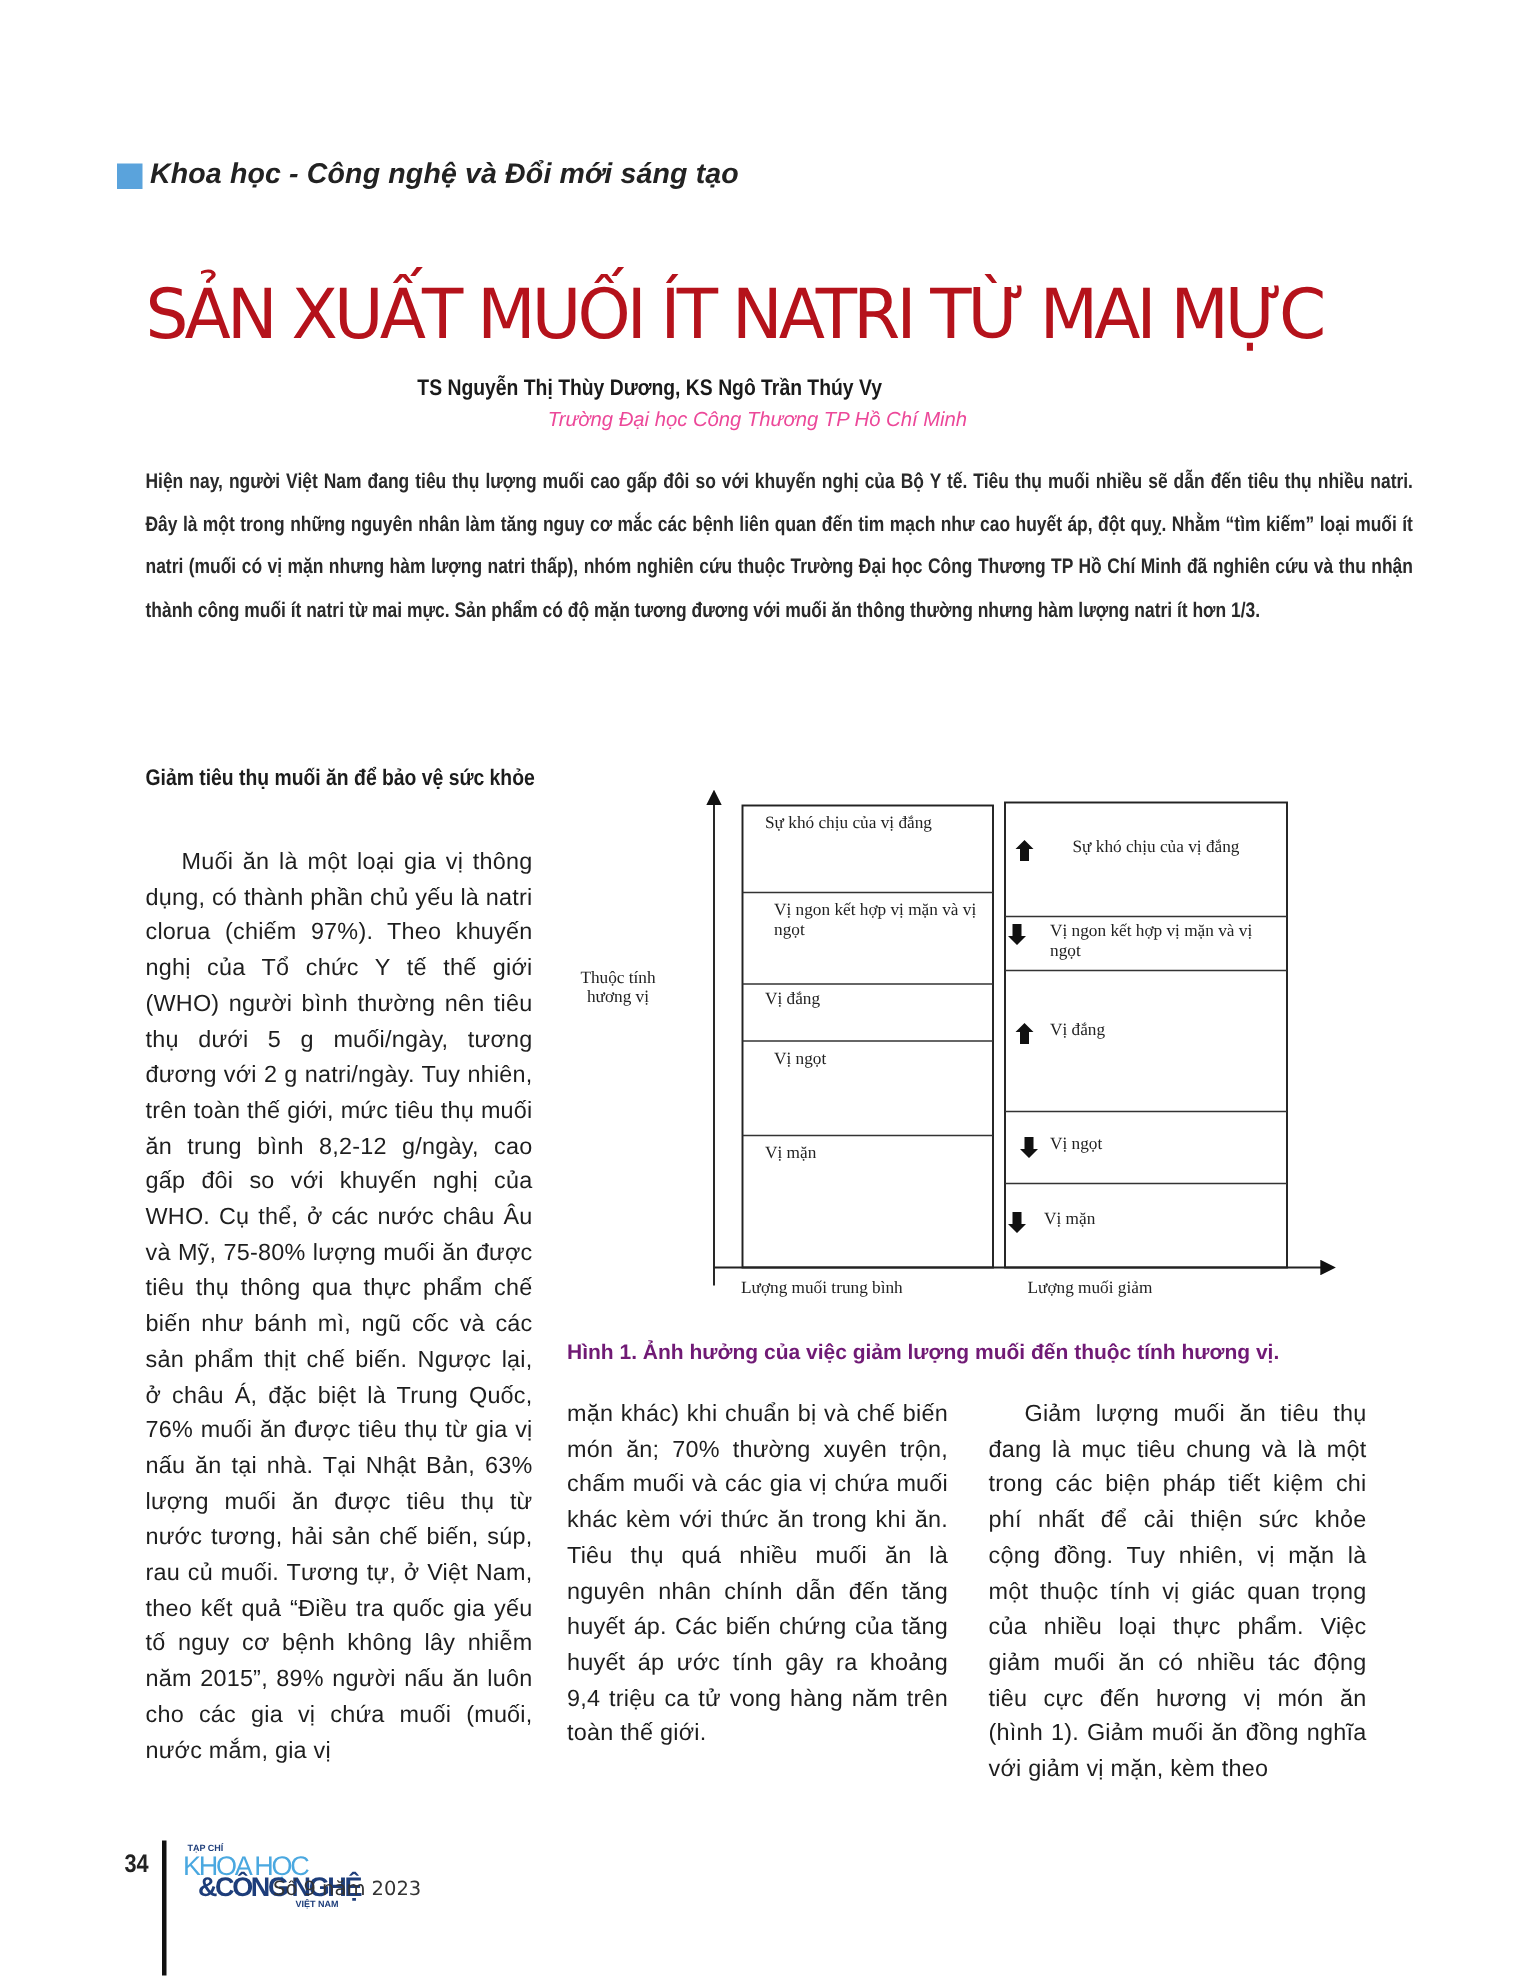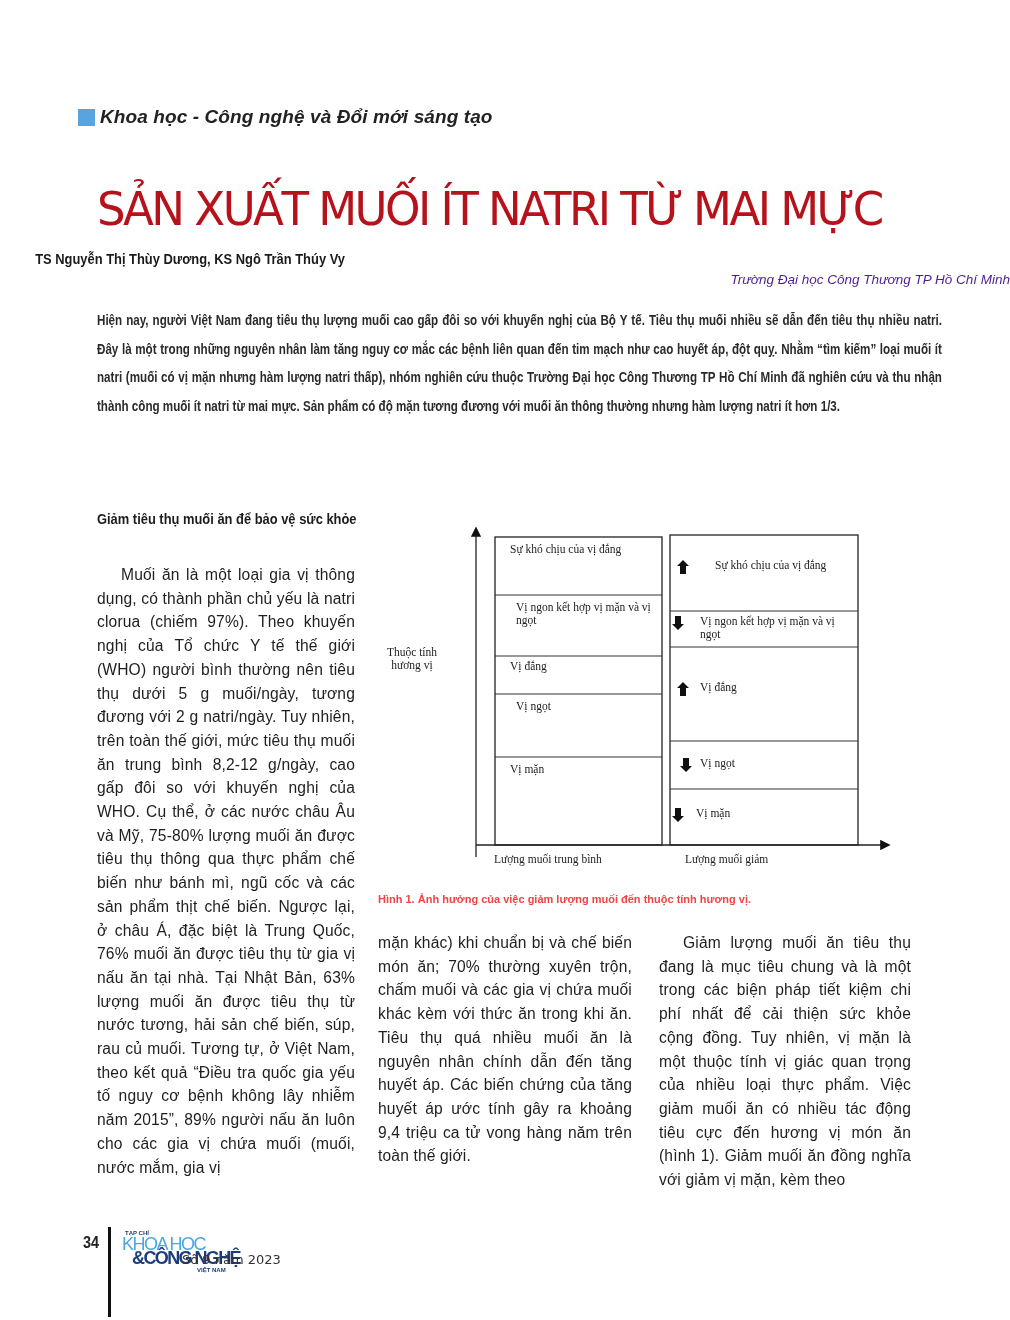--- a/index.html
+++ b/index.html
@@ -7,43 +7,43 @@
   .abs { position: absolute; }
 
   
   .section-header { left: 78px; top: 106px; display: flex; align-items: center; }
   .section-square { width: 17px; height: 17px; background: #5aa3dc; margin-right: 5px; }
   .section-text { font-style: italic; font-weight: bold; font-size: 19px; color: #222; letter-spacing: 0.1px; }
 
   
   .title { left: 97px; top: 182px; font-size: 46px; color: #b5121b; font-family: "DejaVu Sans", sans-serif; letter-spacing: -2.6px; transform: scaleX(0.98); transform-origin: left; white-space: nowrap; font-weight: normal; }
 
-  .authors { left: 0; width: 856px; top: 250px; text-align: left; font-weight: bold; font-size: 15px; padding-left: 10px; box-sizing: border-box; }
+  .authors { left: 0; width: 856px; top: 250px; text-align: center; font-weight: bold; font-size: 15px; padding-left: 10px; box-sizing: border-box; }
   .authors span { display: inline-block; transform: scaleX(0.86); }
-  .affiliation { left: 0; width: 1010px; top: 272px; text-align: right; font-style: italic; font-size: 13.5px; color: #4c1d95; box-sizing: border-box; }
+  .affiliation { left: 0; width: 1010px; top: 272px; text-align: center; font-style: italic; font-size: 13.5px; color: #ec4899; box-sizing: border-box; }
 
   
   .lead { left: 97px; top: 306px; width: 845px; font-size: 14px; line-height: 28.6px; font-weight: bold; color: #2a2a2a; text-align: justify; }
   .lead-inner { transform: scaleX(0.83); transform-origin: left top; width: 1018px; text-align: justify; text-align-last: left; }
 
   
   .col { font-size: 15.6px; line-height: 23.7px; color: #1e1e1e; text-align: justify; letter-spacing: 0.15px; }
   .col1 { left: 97px; top: 563px; width: 258px; }
   .col2 { left: 378px; top: 931px; width: 254px; }
   .col3 { left: 659px; top: 931px; width: 252px; }
   .indent { text-indent: 24px; }
 
   .subhead { left: 97px; top: 508px; width: 262px; font-size: 15px; line-height: 22px; font-weight: bold; color: #1c1c1c; }
   .subhead-inner { transform: scaleX(0.86); transform-origin: left top; width: 305px; }
 
   
   .figure { left: 370px; top: 515px; width: 540px; height: 360px; }
   .figure svg { position: absolute; left: 0; top: 0; }
   .fig-text { position: absolute; font-family: "Liberation Serif", serif; font-size: 11.5px; color: #222; line-height: 13px; white-space: nowrap; }
-  .caption { left: 378px; top: 893px; font-size: 11px; font-weight: bold; color: #ef4444; white-space: nowrap; }
+  .caption { left: 378px; top: 893px; font-size: 14px; font-weight: bold; color: #701a75; white-space: nowrap; }
 
   
   .page-number { left: 83px; top: 1233px; font-weight: bold; font-size: 17px; color: #222; transform: scaleX(0.85); transform-origin: left; }
   .footer-rule { left: 108px; top: 1227px; width: 3px; height: 90px; background: #111; }
   .logo { left: 117px; top: 1231px; width: 150px; height: 40px; }
   .logo-small { position: absolute; left: 8px; top: -1px; font-size: 6px; font-weight: bold; color: #1d3d7a; }
   .logo-top { position: absolute; left: 5px; top: 4px; font-size: 18px; font-weight: normal; color: #4aa8e0; letter-spacing: -1.5px; line-height: 18px; }
   .logo-bottom { position: absolute; left: 2px; top: 18px; font-size: 18px; font-weight: bold; color: #1d3d7a; letter-spacing: -1.6px; line-height: 18px; margin-left: 13px; }
   .logo-sub { position: absolute; left: 80px; top: 36px; font-size: 6px; font-weight: bold; color: #1d3d7a; }
   .issue { left: 182px; top: 1252px; font-size: 13px; color: #333; font-family: "DejaVu Sans", sans-serif; }

